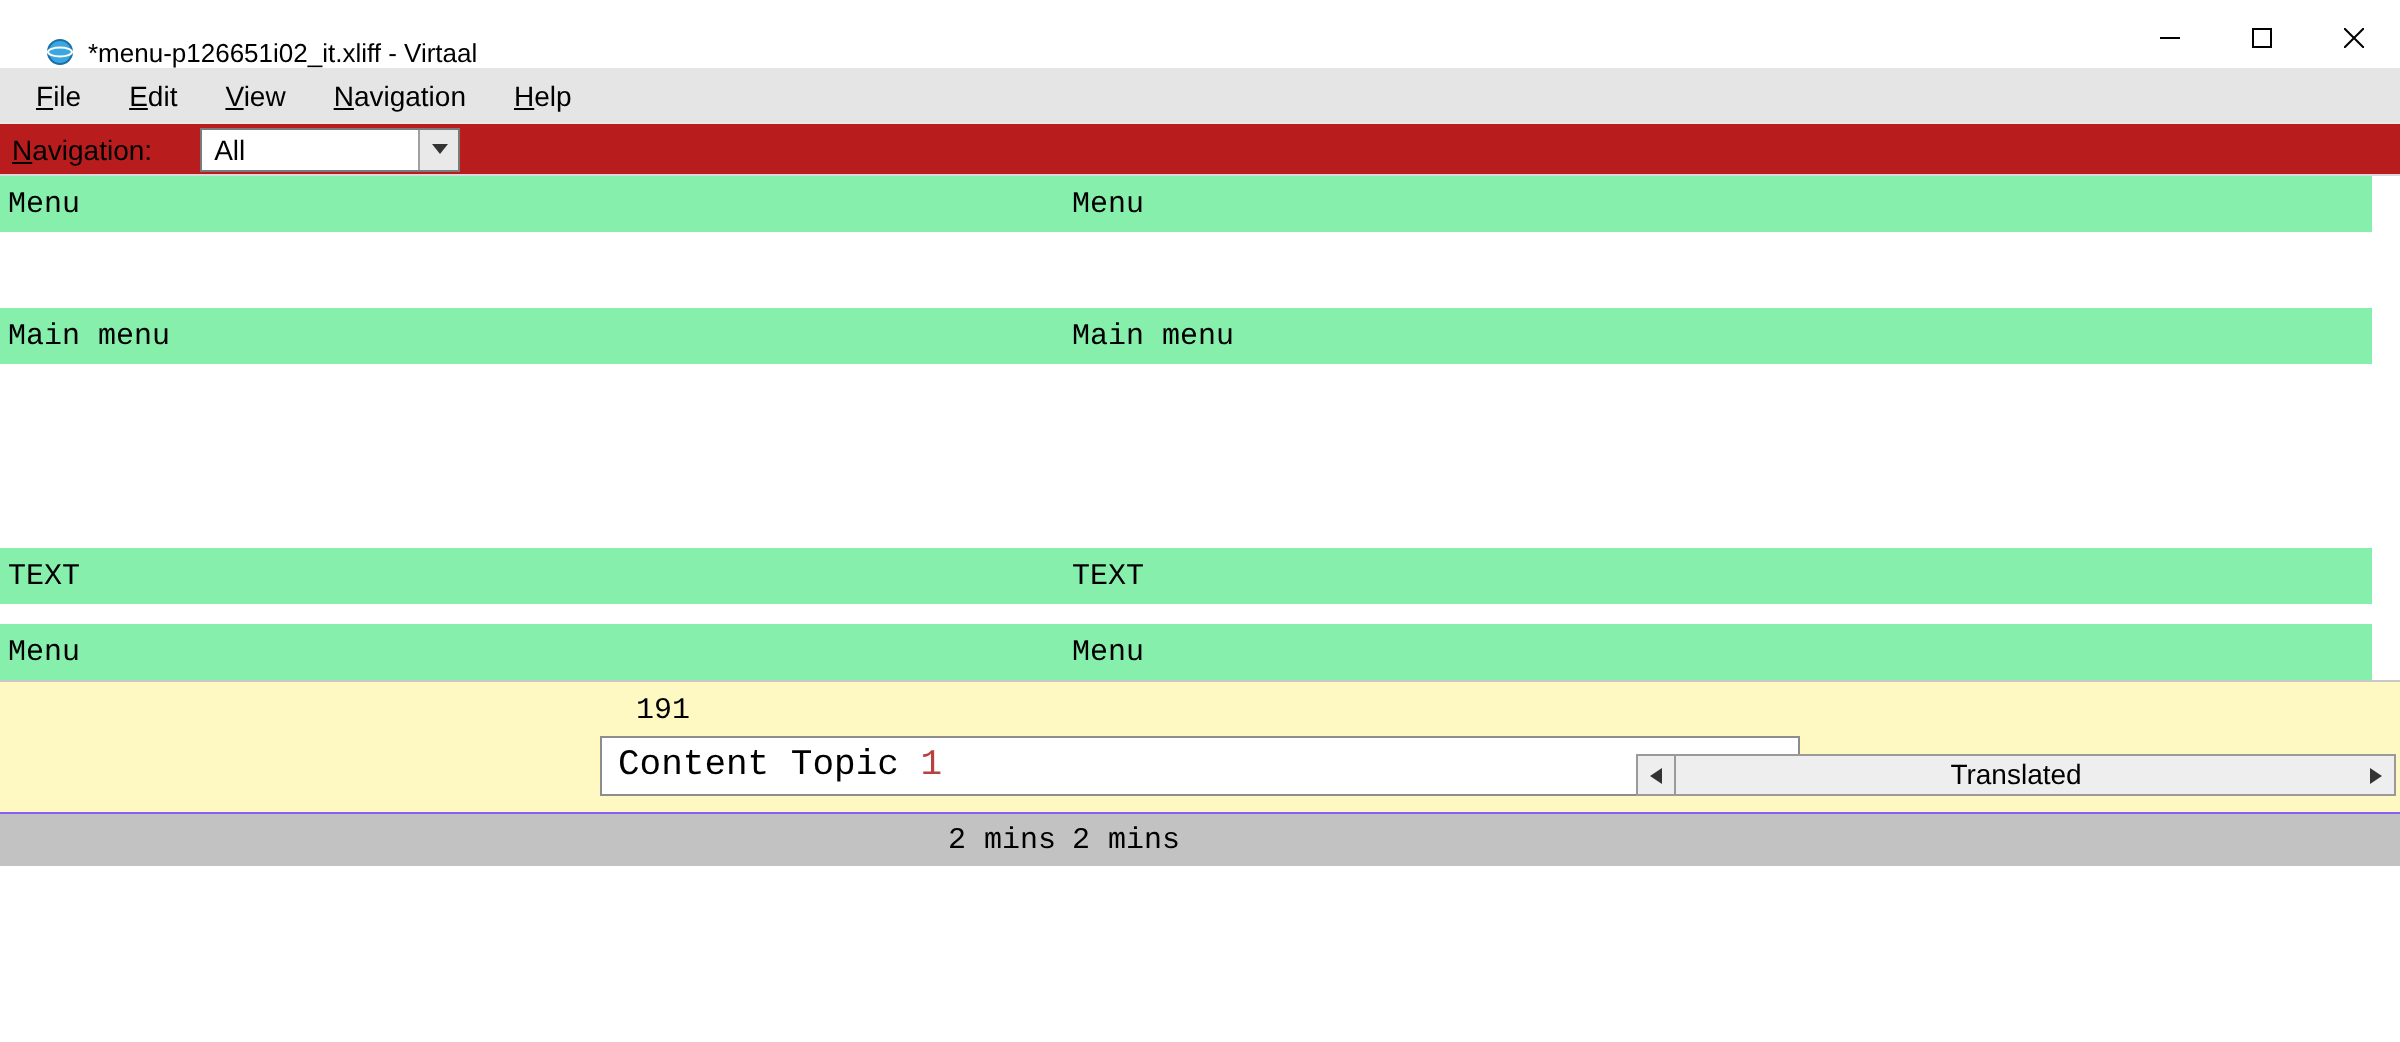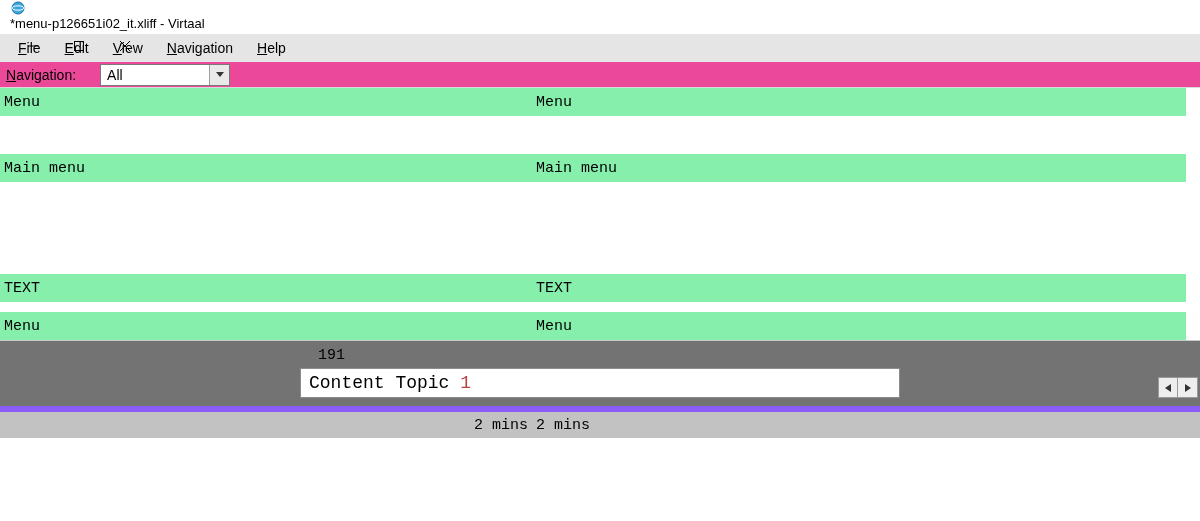--- a/index.html
+++ b/index.html
@@ -10,24 +10,23 @@
     background: #fff;
     color: #000;
     width: 1200px; height: 521px;
     overflow: hidden;
   }
   
   
   .titlebar {
     height: 34px;
     display: flex;
-    align-items: flex-start;
-    padding: 0 0 0 10px;
-    background: #fff;
-    flex-direction: column;
+    align-items: flex-end;
+    padding: 0 0 0 22px;
+    background: #fff;
   }
   .titlebar .icon {
     width: 16px; height: 16px;
     display: inline-flex; align-items: center; justify-content: center;
     margin-right: 6px;
   }
   .titlebar .title { flex: 1; font-size: 13px; }
   .titlebar .win-controls { display: flex; }
   .titlebar .win-btn {
     width: 46px; height: 30px;
@@ -45,21 +44,21 @@
     gap: 4px;
     background: #e5e5e5;
     border-bottom: 1px solid #e8e8e8;
     font-size: 14px;
   }
   .menubar .item { padding: 3px 10px; }
   
   
   .nav-toolbar {
     height: 26px;
-    background: #ec4899;
+    background: #b91c1c;
     display: flex;
     align-items: center;
     padding: 0 6px;
     border-bottom: 1px solid #d9d9d9;
     font-size: 14px;
   }
   .nav-toolbar .nav-label { margin-right: 4px; }
   .nav-toolbar .combo {
     display: flex; align-items: stretch;
     height: 22px;
@@ -101,23 +100,23 @@
   .gap-row { background: #fff; }
   .scroll-gutter {
     position: absolute;
     right: 0; top: 0; bottom: 0;
     width: 14px;
     background: #fff;
   }
   
   
   .active-unit {
-    background: #737373;
+    background: #fef9c3;
     padding: 6px 300px 8px 300px;
-    border-bottom: 6px solid #8b5cf6;
+    border-bottom: 1px solid #8b5cf6;
     border-top: 1px solid #c9c9c9;
     position: relative;
   }
   .active-unit .unit-id {
     font-family: "Courier New", monospace;
     font-size: 15px;
     margin: 0 0 4px 18px;
   }
   .active-unit .box {
     border: 1px solid #8d8d8d;
@@ -249,20 +248,21 @@
     <div class="line">
       <span>Content Topic </span><span class="ph">1</span>
     </div>
   </div>
   <div class="status-area">
     <div class="status-nav">
       <svg width="6" height="8" viewBox="0 0 6 8">
           <polygon points="6,0 6,8 0,4" fill="#333"></polygon>
         </svg>
     </div>
+    <div class="status-label">Translated</div>
     <div class="status-nav" style="border-left:none">
       <svg width="6" height="8" viewBox="0 0 6 8">
           <polygon points="0,0 0,8 6,4" fill="#333"></polygon>
         </svg>
     </div>
   </div>
 </div>
 
 <div class="footer-row">
   <div class="col src">2 mins</div>

